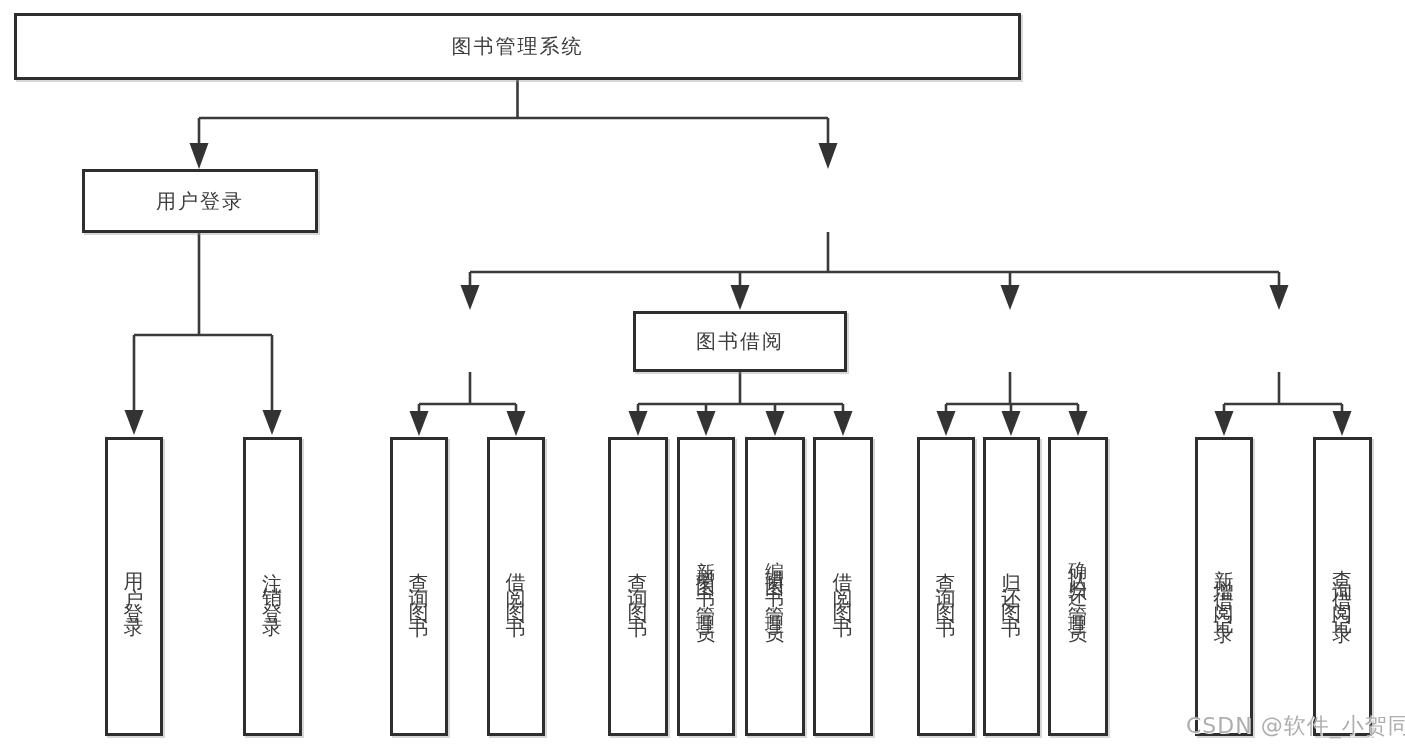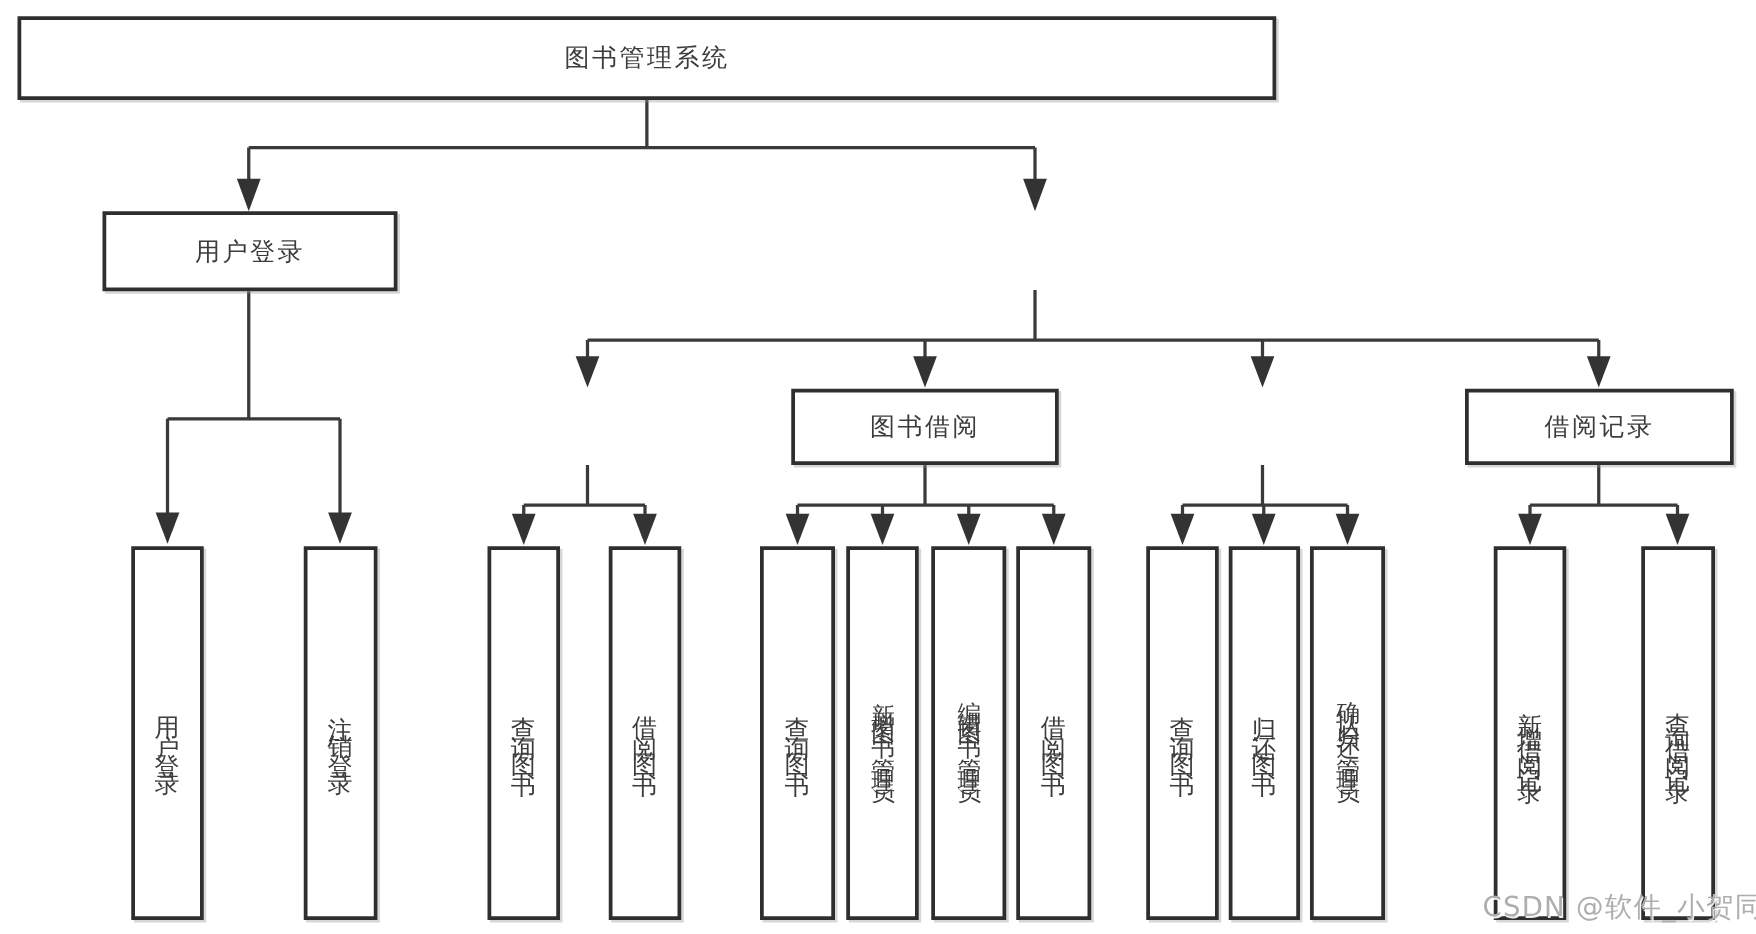--- a/index.html
+++ b/index.html
@@ -96,23 +96,20 @@
     <span class="label">图书管理系统</span>
   </div>
 
   <div class="box" style="left:82px;top:169px;width:236px;height:64px">
     <span class="label">用户登录</span>
   </div>
 
   <div class="box" style="left:633px;top:311px;width:214px;height:61px">
     <span class="label">图书借阅</span>
   </div>
-  <div class="box" style="left:1172px;top:311px;width:215px;height:61px">
-    <span class="label">借阅记录</span>
-  </div>
 
   <div class="box leaf" style="left:105px;top:437px;width:58px;height:299px">
     <span class="vtext sp-4">用户登录</span>
   </div>
   <div class="box leaf" style="left:243px;top:437px;width:59px;height:299px">
     <span class="vtext sp-4">注销登录</span>
   </div>
 
   <div class="box leaf" style="left:390px;top:437px;width:58px;height:299px">
     <span class="vtext sp-4">查询图书</span>

